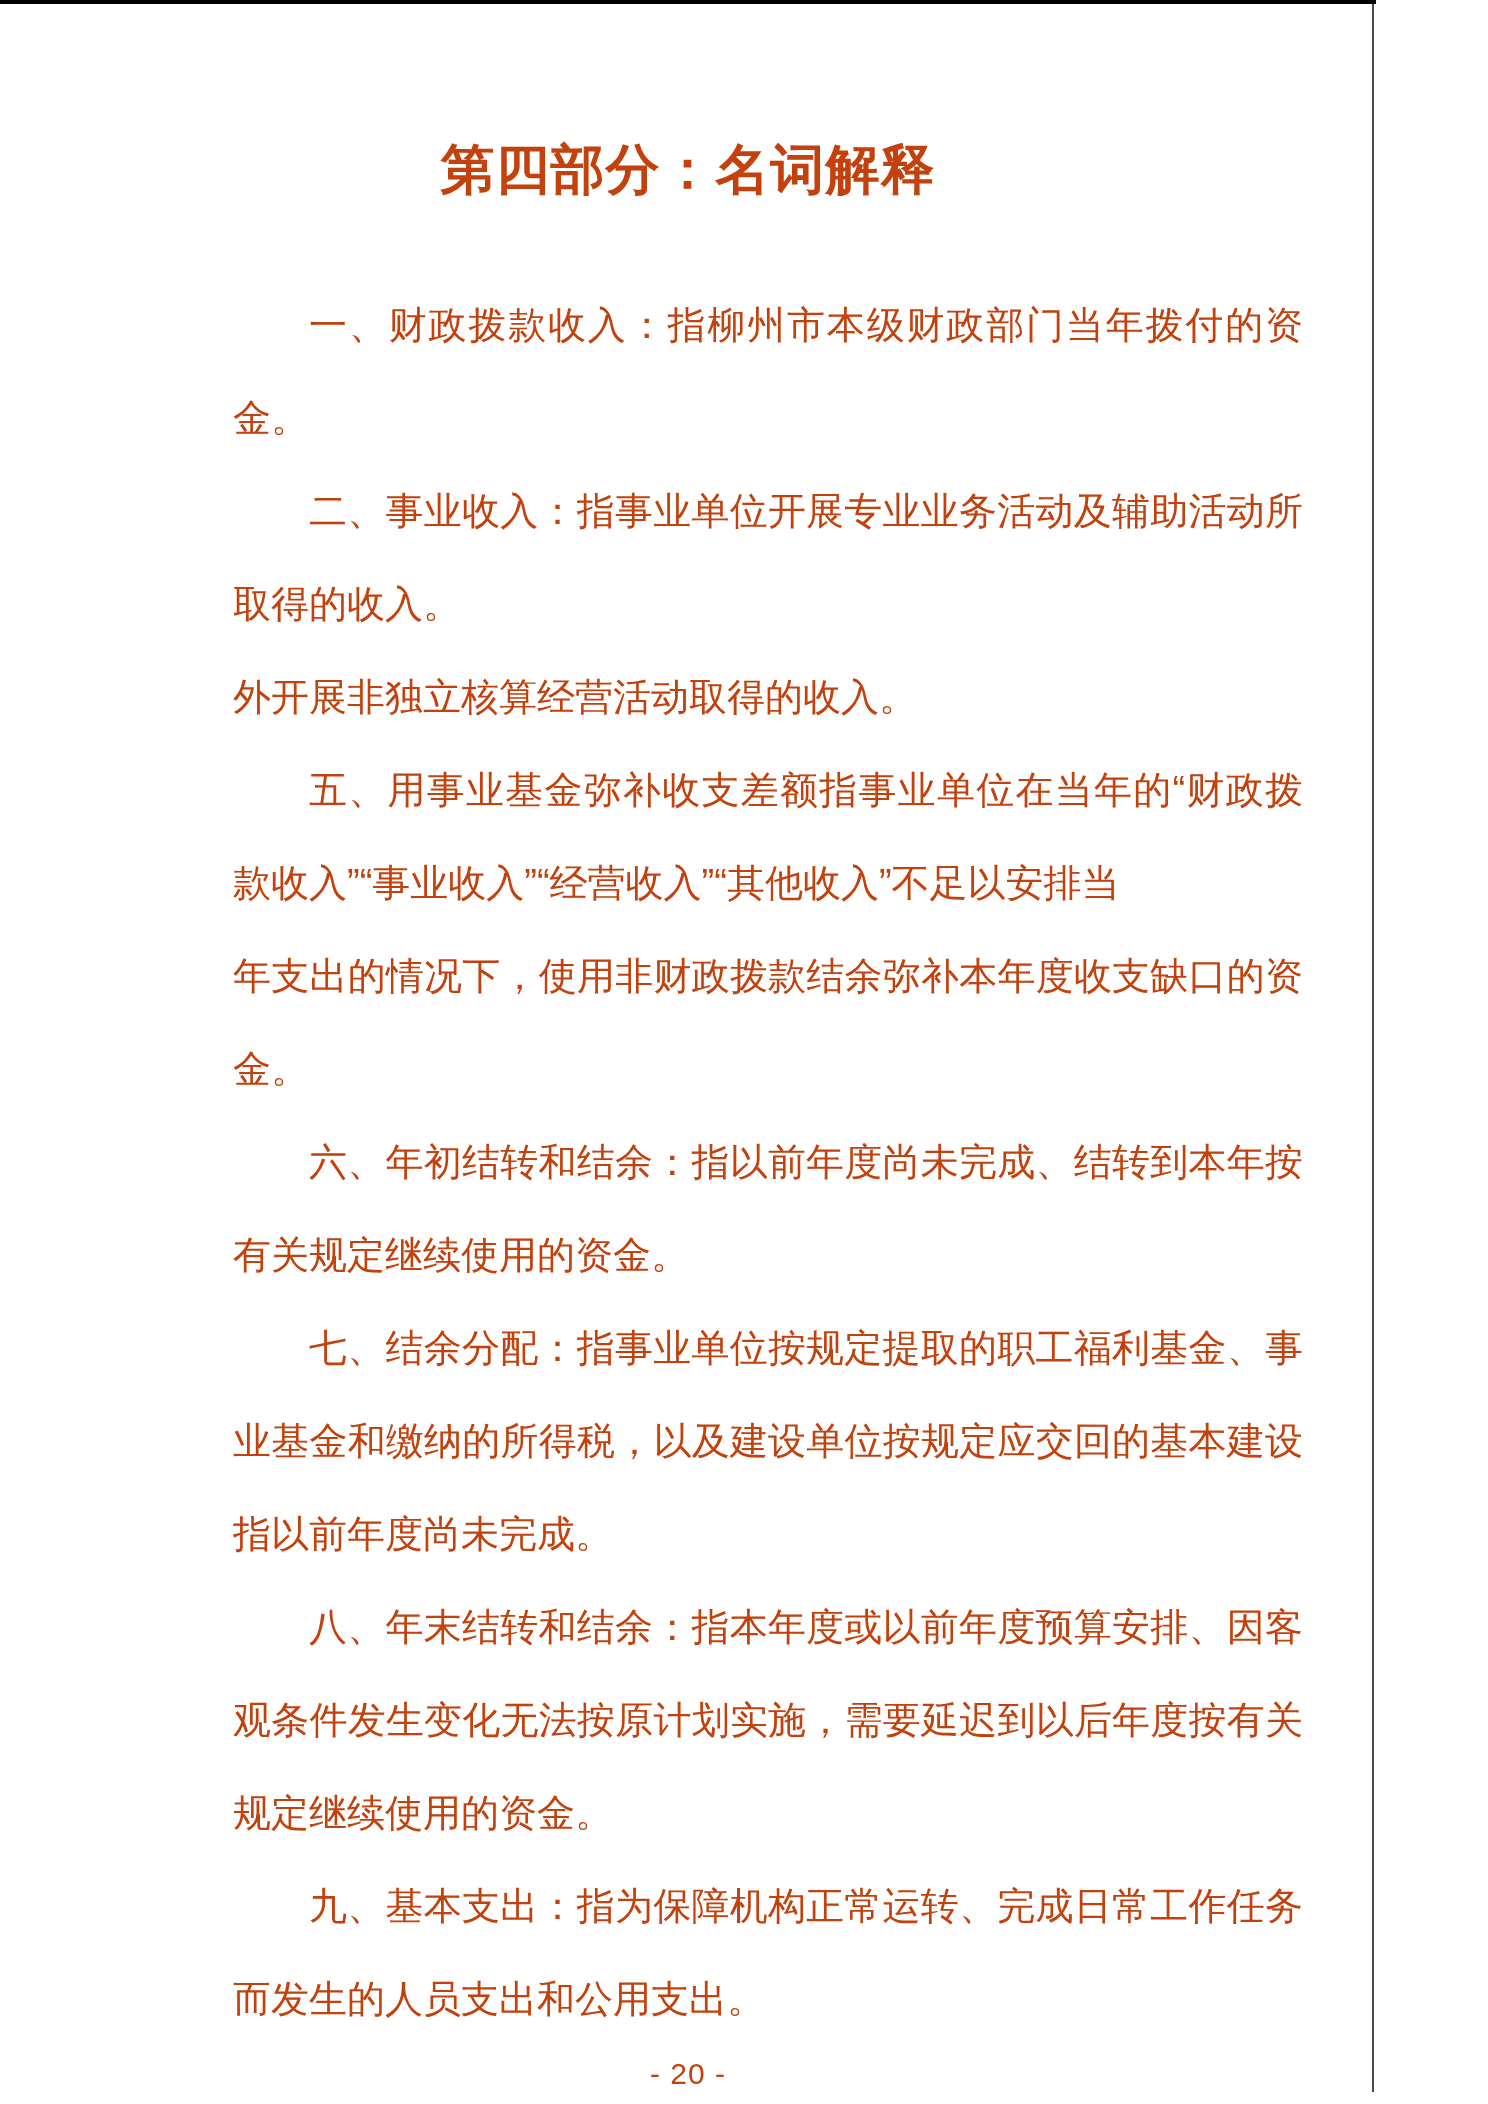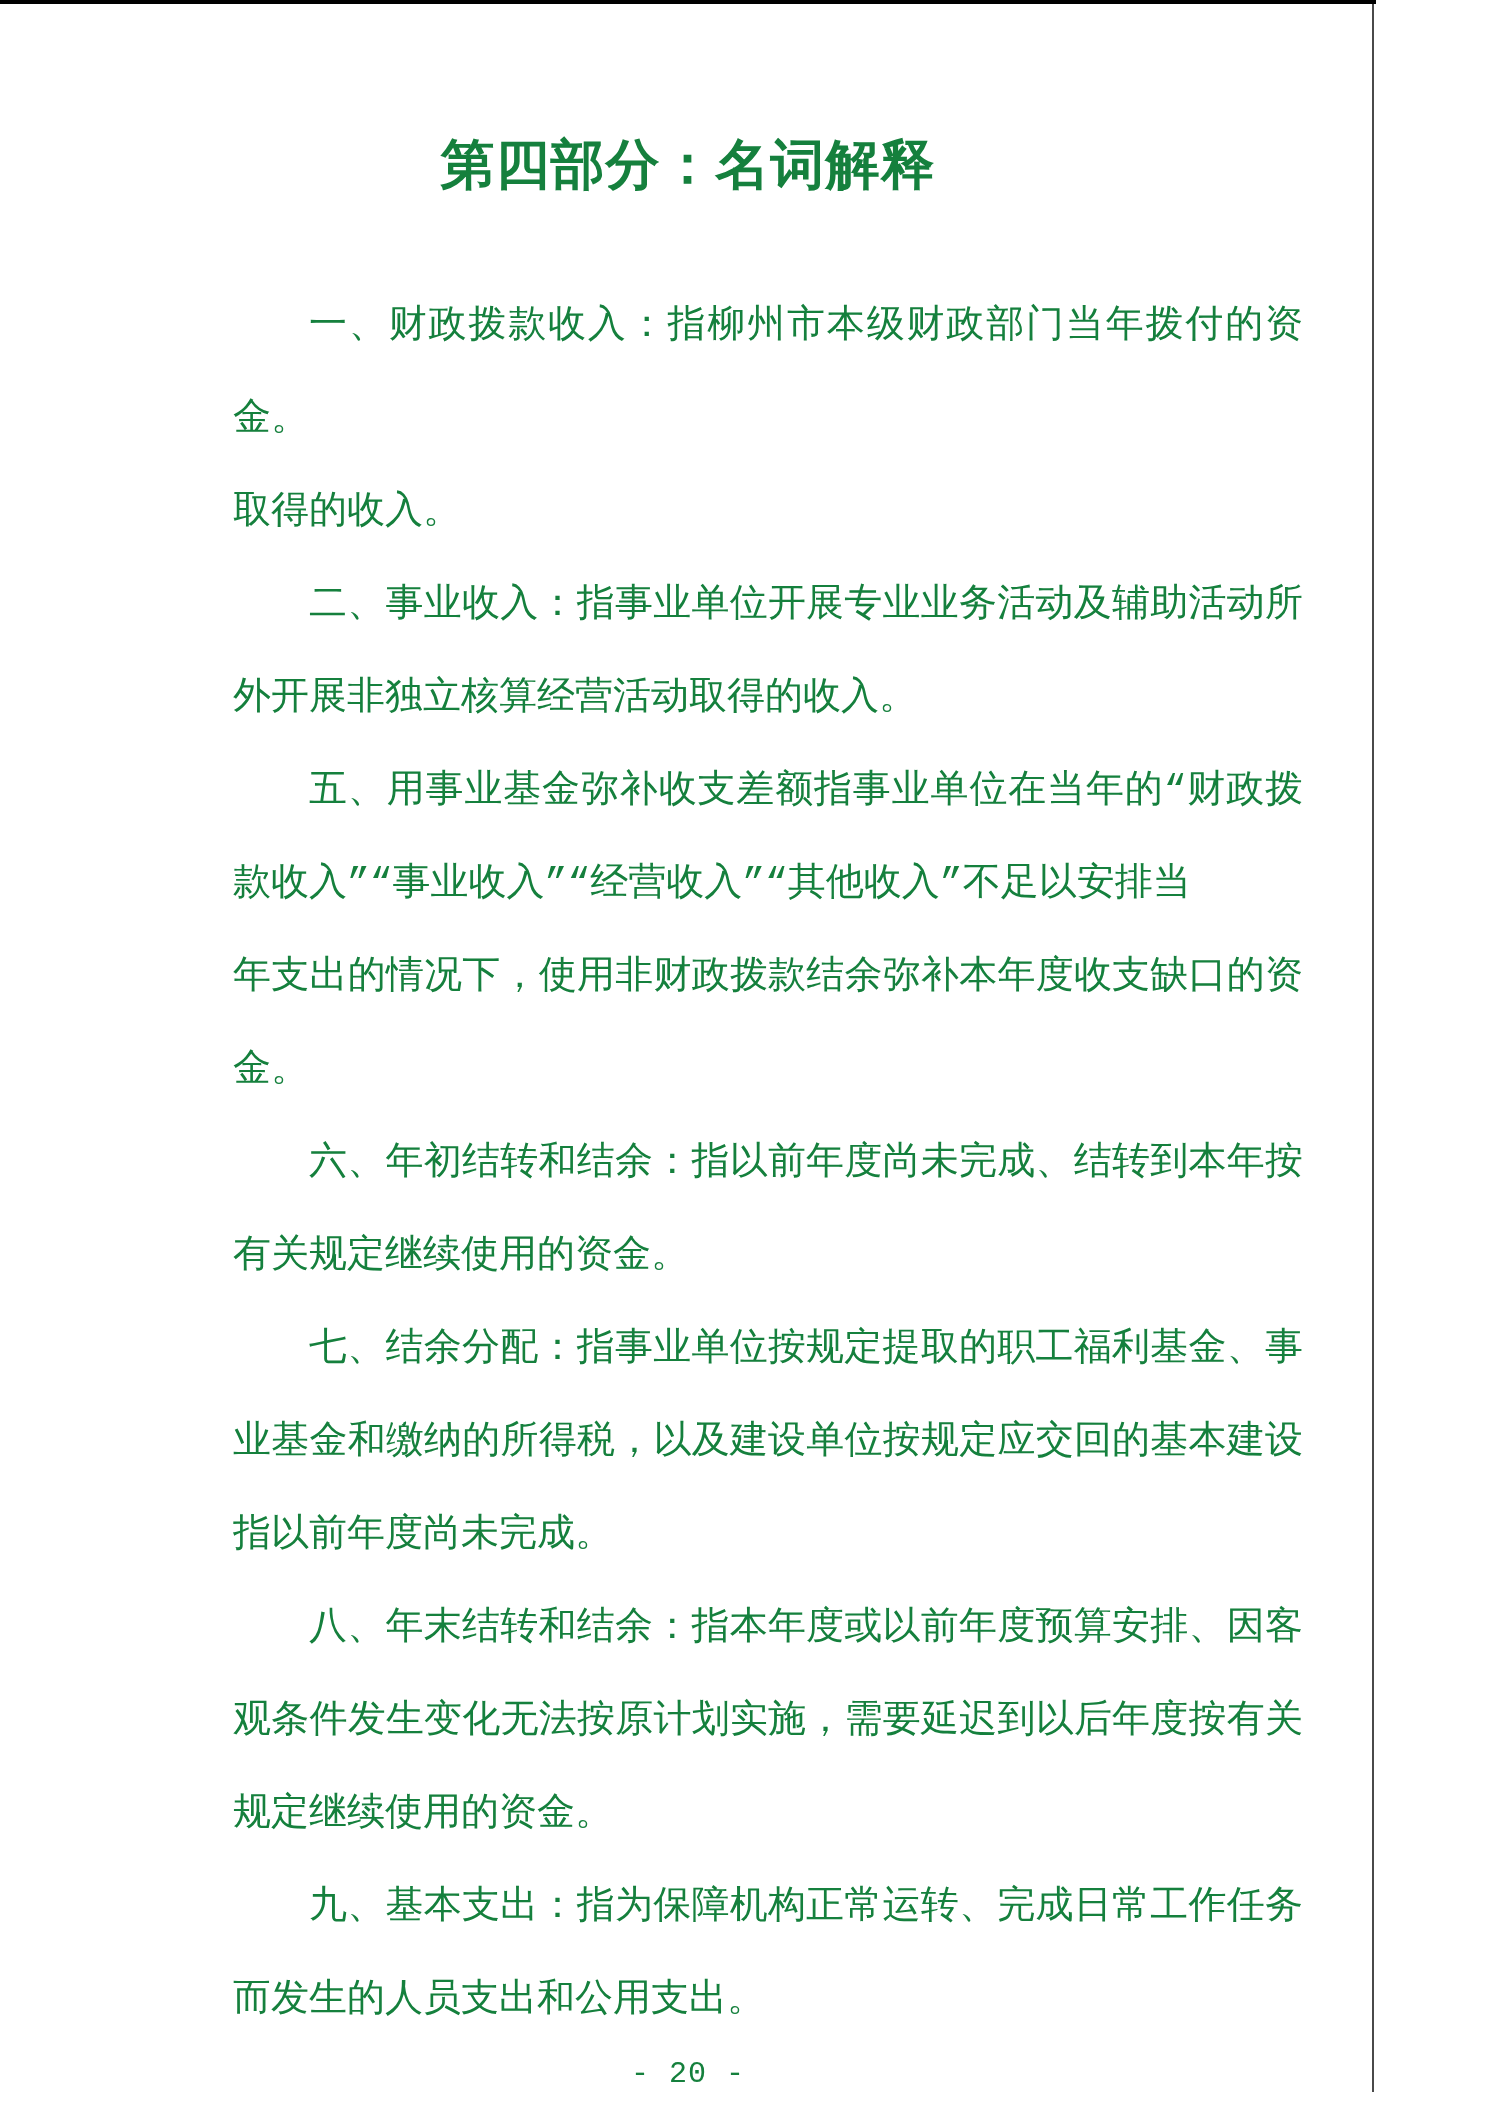--- a/index.html
+++ b/index.html
@@ -1,22 +1,22 @@
 <!DOCTYPE html>
 <html><head>
 <meta charset="utf-8">
 <style>
   html, body { margin: 0; padding: 0; background: #ffffff; }
   .page {
     position: relative;
     width: 1376px;
     height: 2104px;
     background: #ffffff;
-    color: #15803d;
-    font-family: Liberation Mono, monospace;
+    color: #c2410c;
+    font-family: Liberation Sans, sans-serif;
     overflow: hidden;
   }
   .top-bar {
     position: absolute;
     top: 0; left: 0;
     width: 1488px; height: 4px;
     background: #000000;
   }
   .right-border {
     position: absolute;
@@ -74,22 +74,22 @@
   <div class="right-border"></div>
 
   <h1 class="title">第四部分：名词解释</h1>
 
   <div class="body">
     <div class="para">
       <p class="line indent j">一、财政拨款收入：指柳州市本级财政部门当年拨付的资</p>
       <p class="line">金。</p>
     </div>
     <div class="para">
+      <p class="line indent j">二、事业收入：指事业单位开展专业业务活动及辅助活动所</p>
       <p class="line">取得的收入。</p>
-      <p class="line indent j">二、事业收入：指事业单位开展专业业务活动及辅助活动所</p>
     </div>
     <div class="para">
       <p class="line">外开展非独立核算经营活动取得的收入。</p>
     </div>
     <div class="para">
       <p class="line indent j">五、用事业基金弥补收支差额指事业单位在当年的“财政拨</p>
       <p class="line">款收入”“事业收入”“经营收入”“其他收入”不足以安排当</p>
       <p class="line j">年支出的情况下，使用非财政拨款结余弥补本年度收支缺口的资</p>
       <p class="line">金。</p>
     </div>

